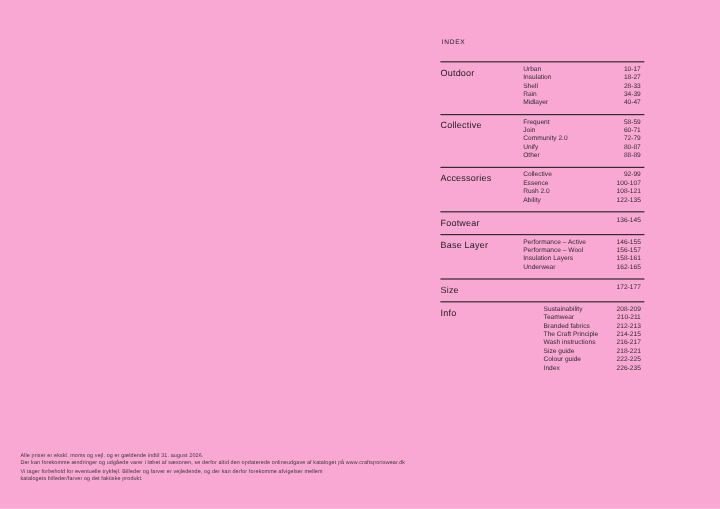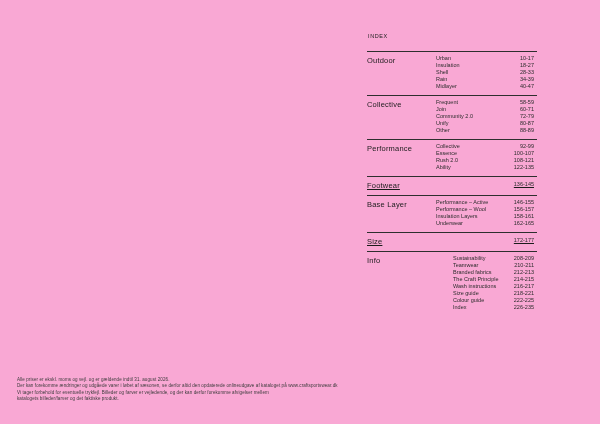--- a/index.html
+++ b/index.html
@@ -51,21 +51,21 @@
   }
   .index-row .pages { text-align:right; white-space:nowrap; }
   .section-range {
     flex:1 1 auto;
     text-align:right;
     font-size:5.5px;
     line-height:9px;
     padding-right:3px;
     color:#2c2c2c;
   }
-  .section.title-only { min-height:10px;text-decoration:underline; }
+  .section.title-only { min-height:10px; }
 
   .disclaimer {
     position:absolute;
     left:17px; top:377px;
     width:320px;
     font-size:4.5px;
     line-height:6.3px;
     color:#3a3a3a;
     letter-spacing:0.1px;
   }
@@ -123,21 +123,21 @@
               <span class="label">Unify</span>
               <span class="pages">80-87</span>
             </div>
             <div class="index-row">
               <span class="label">Other</span>
               <span class="pages">88-89</span>
             </div>
           </div>
         </div>
         <div class="section">
-          <div class="section-title">Performance</div>
+          <div class="section-title">Accessories</div>
           <div class="section-rows">
             <div class="index-row">
               <span class="label">Collective</span>
               <span class="pages">92-99</span>
             </div>
             <div class="index-row">
               <span class="label">Essence</span>
               <span class="pages">100-107</span>
             </div>
             <div class="index-row">

